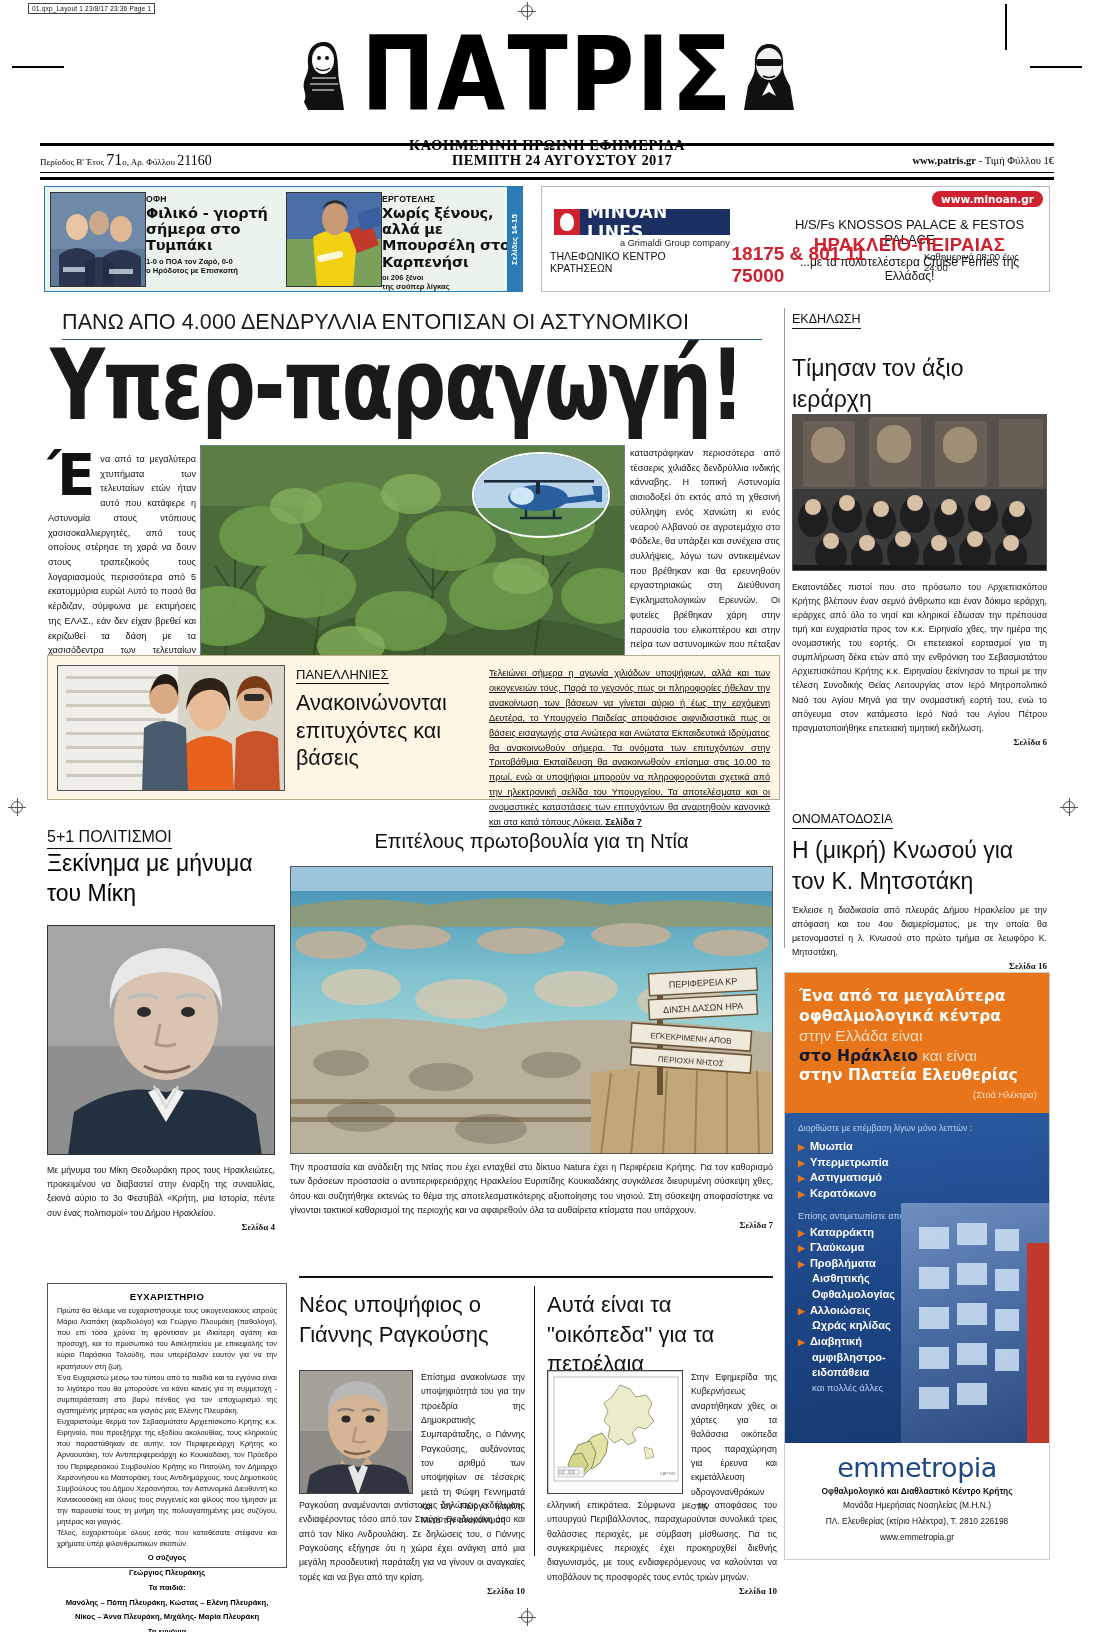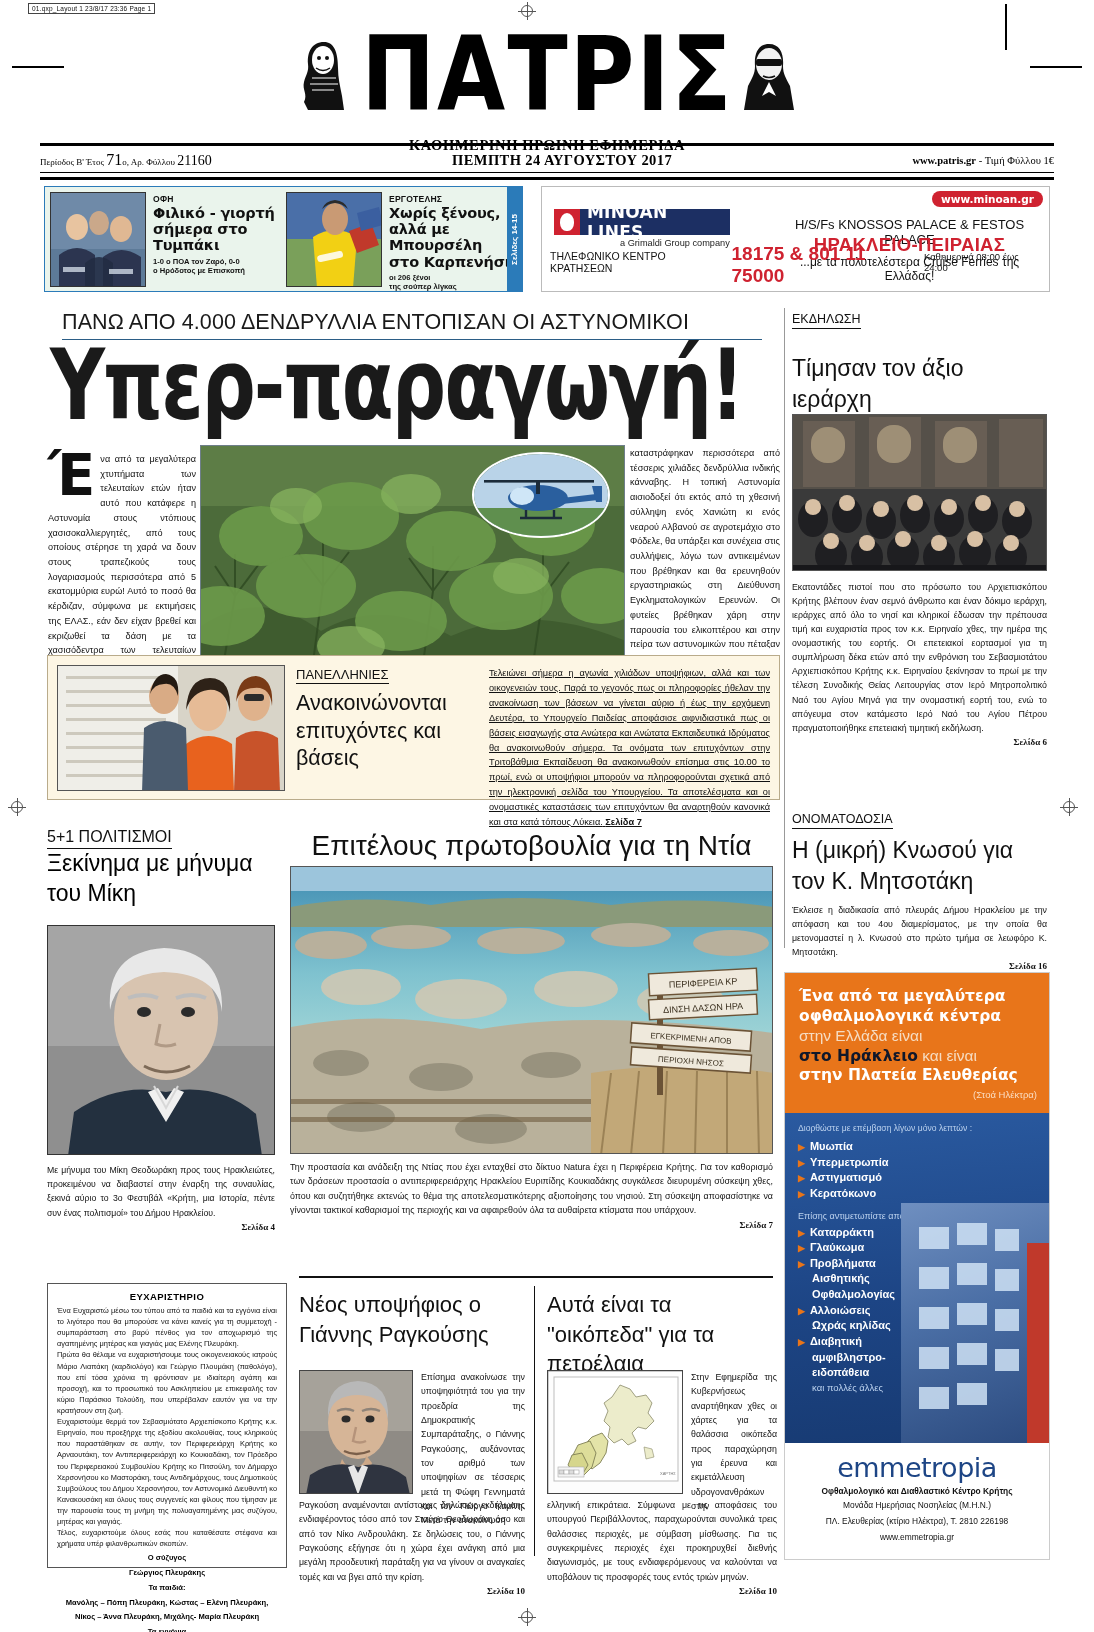--- a/index.html
+++ b/index.html
@@ -62,21 +62,21 @@
   .dateline { font-family: "Liberation Serif", serif; font-weight: 700; font-size: 14.5px; letter-spacing: .4px; }
   .siteline { font-size: 10.5px; }
   .siteline b { font-weight: 700; }
 
   
   .sports-strip {
     position: absolute; left: 44px; top: 186px; width: 479px; height: 106px;
     background: #eaf4ec; border: 1.5px solid #2b7bb9;
     display: flex; padding: 5px; gap: 6px;
   }
-  .sp-card { display: flex; gap: 7px; width: 230px; }
+  .sp-card { display: flex; width: 230px; }
   .sp-photo { width: 96px; height: 95px; border: 1px solid #333; overflow: hidden; position: relative; }
   .sp-txt { flex: 1; padding-top: 2px; }
   .sp-kicker { font-size: 8.6px; font-weight: 700; color: #111; letter-spacing: .2px; }
   .sp-head {
     font-family: "DejaVu Sans", sans-serif;
     font-weight: 700; font-size: 14.5px; line-height: 1.12; color: #111;
     margin-top: 1px; letter-spacing: -.2px;
   }
   .sp-sub { font-size: 7.6px; font-weight: 700; color: #111; line-height: 1.25; margin-top: 3px; }
   .sp-side {
@@ -168,21 +168,21 @@
   .pan-head { font-size: 21.5px; line-height: 1.28; color: #111; margin-top: 6px; }
   .pan-body { flex: 1; font-size: 9.2px; line-height: 1.62; text-align: justify; color: #111; padding-top: 1px; text-decoration: underline; }
 
   
   .cul-kicker { position: absolute; left: 47px; top: 828px; font-size: 16px; color: #111; border-bottom: 1px solid #111; padding-bottom: 2px; }
   .cul-head { position: absolute; left: 47px; top: 849px; width: 225px; font-size: 23px; line-height: 1.3; color: #000000; }
   .cul-photo { position: absolute; left: 47px; top: 925px; width: 228px; height: 230px; border: 1px solid #333; overflow: hidden; }
   .cul-body { position: absolute; left: 47px; top: 1163px; width: 228px; font-size: 8.7px; line-height: 1.63; text-align: justify; color: #111; }
 
   
-  .ntia-head { position: absolute; left: 290px; top: 830px; width: 483px; text-align: center; font-size: 28px; color: #111; }
+  .ntia-head { position: absolute; left: 290px; top: 830px; width: 483px; text-align: center; font-size: 20px; color: #111; }
   .ntia-photo { position: absolute; left: 290px; top: 866px; width: 483px; height: 288px; border: 1px solid #555; overflow: hidden; }
   .ntia-body { position: absolute; left: 290px; top: 1160px; width: 483px; font-size: 8.9px; line-height: 1.62; text-align: justify; color: #111; }
 
   
   .rc-divider { position: absolute; left: 784px; width: 1px; background: #999; }
   .rc-kicker { position: absolute; font-size: 12.5px; color: #111; border-bottom: 1px solid #111; padding-bottom: 2px; }
   .rc-head { position: absolute; font-size: 23px; line-height: 1.33; color: #111; }
   .rc-photo { position: absolute; border: 1px solid #555; overflow: hidden; }
   .rc-body { position: absolute; font-size: 8.8px; line-height: 1.6; text-align: justify; color: #111; }
 
@@ -688,22 +688,22 @@
       <div class="emm-logo"><span>emmetropia</span></div>
       <div class="emm-l1">Οφθαλμολογικό και Διαθλαστικό Κέντρο Κρήτης</div>
       <div class="emm-l1" style="font-weight:400">Μονάδα Ημερήσιας Νοσηλείας (Μ.Η.Ν.)</div>
       <div class="emm-l2">ΠΛ. Ελευθερίας (κτίριο Ηλέκτρα), Τ. 2810 226198</div>
       <div class="emm-l2">www.emmetropia.gr</div>
     </div>
   </div>
 
   <div class="thanks">
     <div class="thanks-title">ΕΥΧΑΡΙΣΤΗΡΙΟ</div>
+    <div class="thanks-body">Πρώτα θα θέλαμε να ευχαριστήσουμε τους οικογενειακούς ιατρούς Μάριο Λιαπάκη (καρδιολόγο) και Γεώργιο Πλουμάκη (παθολόγο), που επί τόσα χρόνια τη φρόντισαν με ιδιαίτερη αγάπη και προσοχή, και το προσωπικό του Ασκληπιείου με επικεφαλής τον κύριο Παράσκιο Τολούδη, που υπερέβαλαν εαυτόν για να την κρατήσουν στη ζωή.</div>
     <div class="thanks-body">Ένα Ευχαριστώ μέσω του τύπου από τα παιδιά και τα εγγόνια είναι το λιγότερο που θα μπορούσε να κάνει κανείς για τη συμμετοχή - συμπαράσταση στο βαρύ πένθος για τον αποχωρισμό της αγαπημένης μητέρας και γιαγιάς μας Ελένης Πλευράκη.</div>
-    <div class="thanks-body">Πρώτα θα θέλαμε να ευχαριστήσουμε τους οικογενειακούς ιατρούς Μάριο Λιαπάκη (καρδιολόγο) και Γεώργιο Πλουμάκη (παθολόγο), που επί τόσα χρόνια τη φρόντισαν με ιδιαίτερη αγάπη και προσοχή, και το προσωπικό του Ασκληπιείου με επικεφαλής τον κύριο Παράσκιο Τολούδη, που υπερέβαλαν εαυτόν για να την κρατήσουν στη ζωή.</div>
     <div class="thanks-body">Ευχαριστούμε θερμά τον Σεβασμιότατο Αρχιεπίσκοπο Κρήτης κ.κ. Ειρηναίο, που προεξήρχε της εξοδίου ακολουθίας, τους κληρικούς που παραστάθηκαν σε αυτήν, τον Περιφερειάρχη Κρήτης κο Αρναουτάκη, τον Αντιπεριφερειάρχη κο Κουκιαδάκη, τον Πρόεδρο του Περιφερειακού Συμβουλίου Κρήτης κο Πιτσούλη, τον Δήμαρχο Χερσονήσου κο Μαστοράκη, τους Αντιδημάρχους, τους Δημοτικούς Συμβούλους του Δήμου Χερσονήσου, τον Αστυνομικό Διευθυντή κο Κανακουσάκη και όλους τους συγγενείς και φίλους που τίμησαν με την παρουσία τους τη μνήμη της πολυαγαπημένης μας συζύγου, μητέρας και γιαγιάς.</div>
     <div class="thanks-body">Τέλος, ευχαριστούμε όλους εσάς που καταθέσατε στέφανα και χρήματα υπέρ φιλανθρωπικών σκοπών.</div>
     <div class="thanks-center">Ο σύζυγος</div>
     <div class="thanks-center">Γεώργιος Πλευράκης</div>
     <div class="thanks-center">Τα παιδιά:</div>
     <div class="thanks-center">Μανόλης – Πόπη Πλευράκη, Κώστας – Ελένη Πλευράκη,</div>
     <div class="thanks-center">Νίκος – Άννα Πλευράκη, Μιχάλης- Μαρία Πλευράκη</div>
     <div class="thanks-center">Τα εγγόνια</div>
   </div>
 

